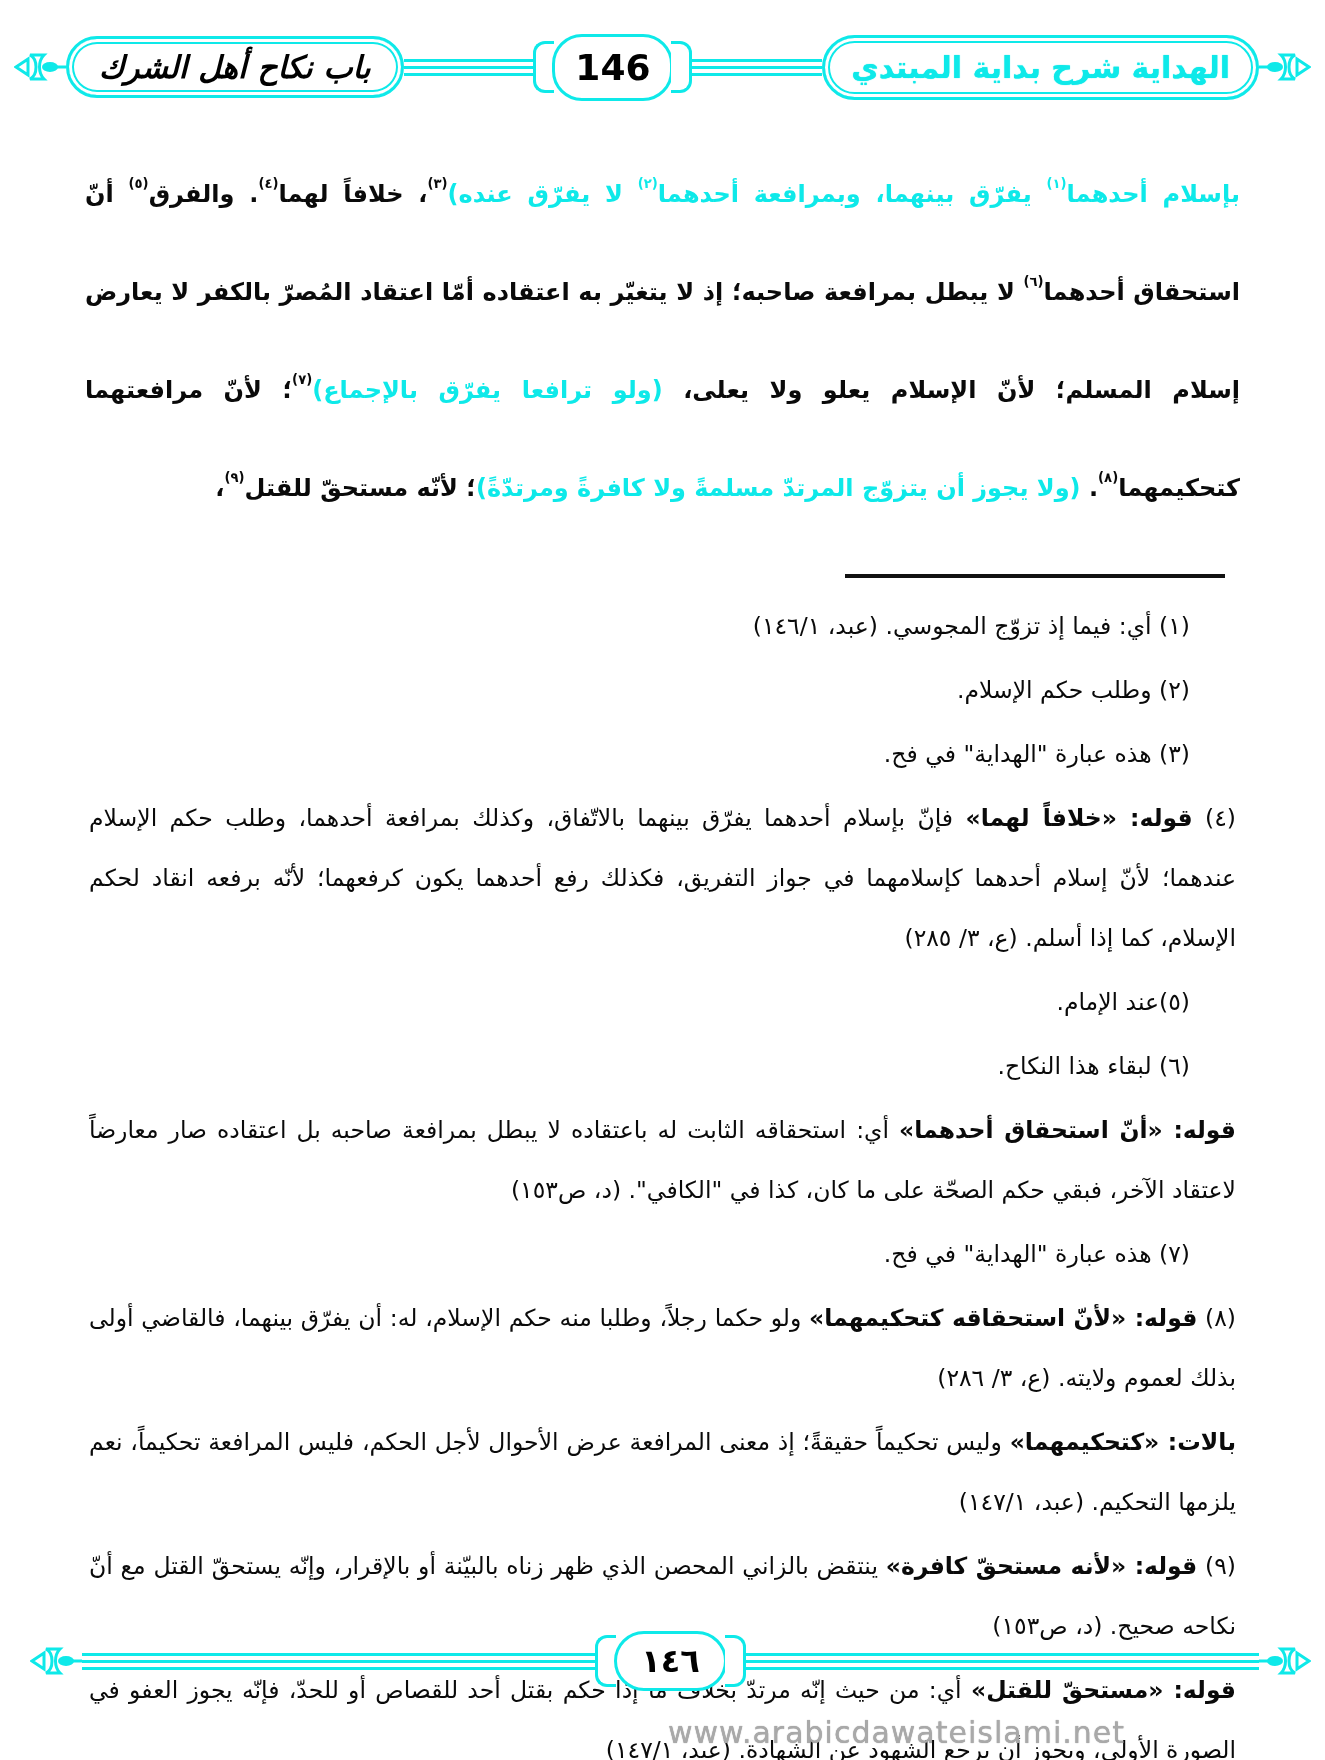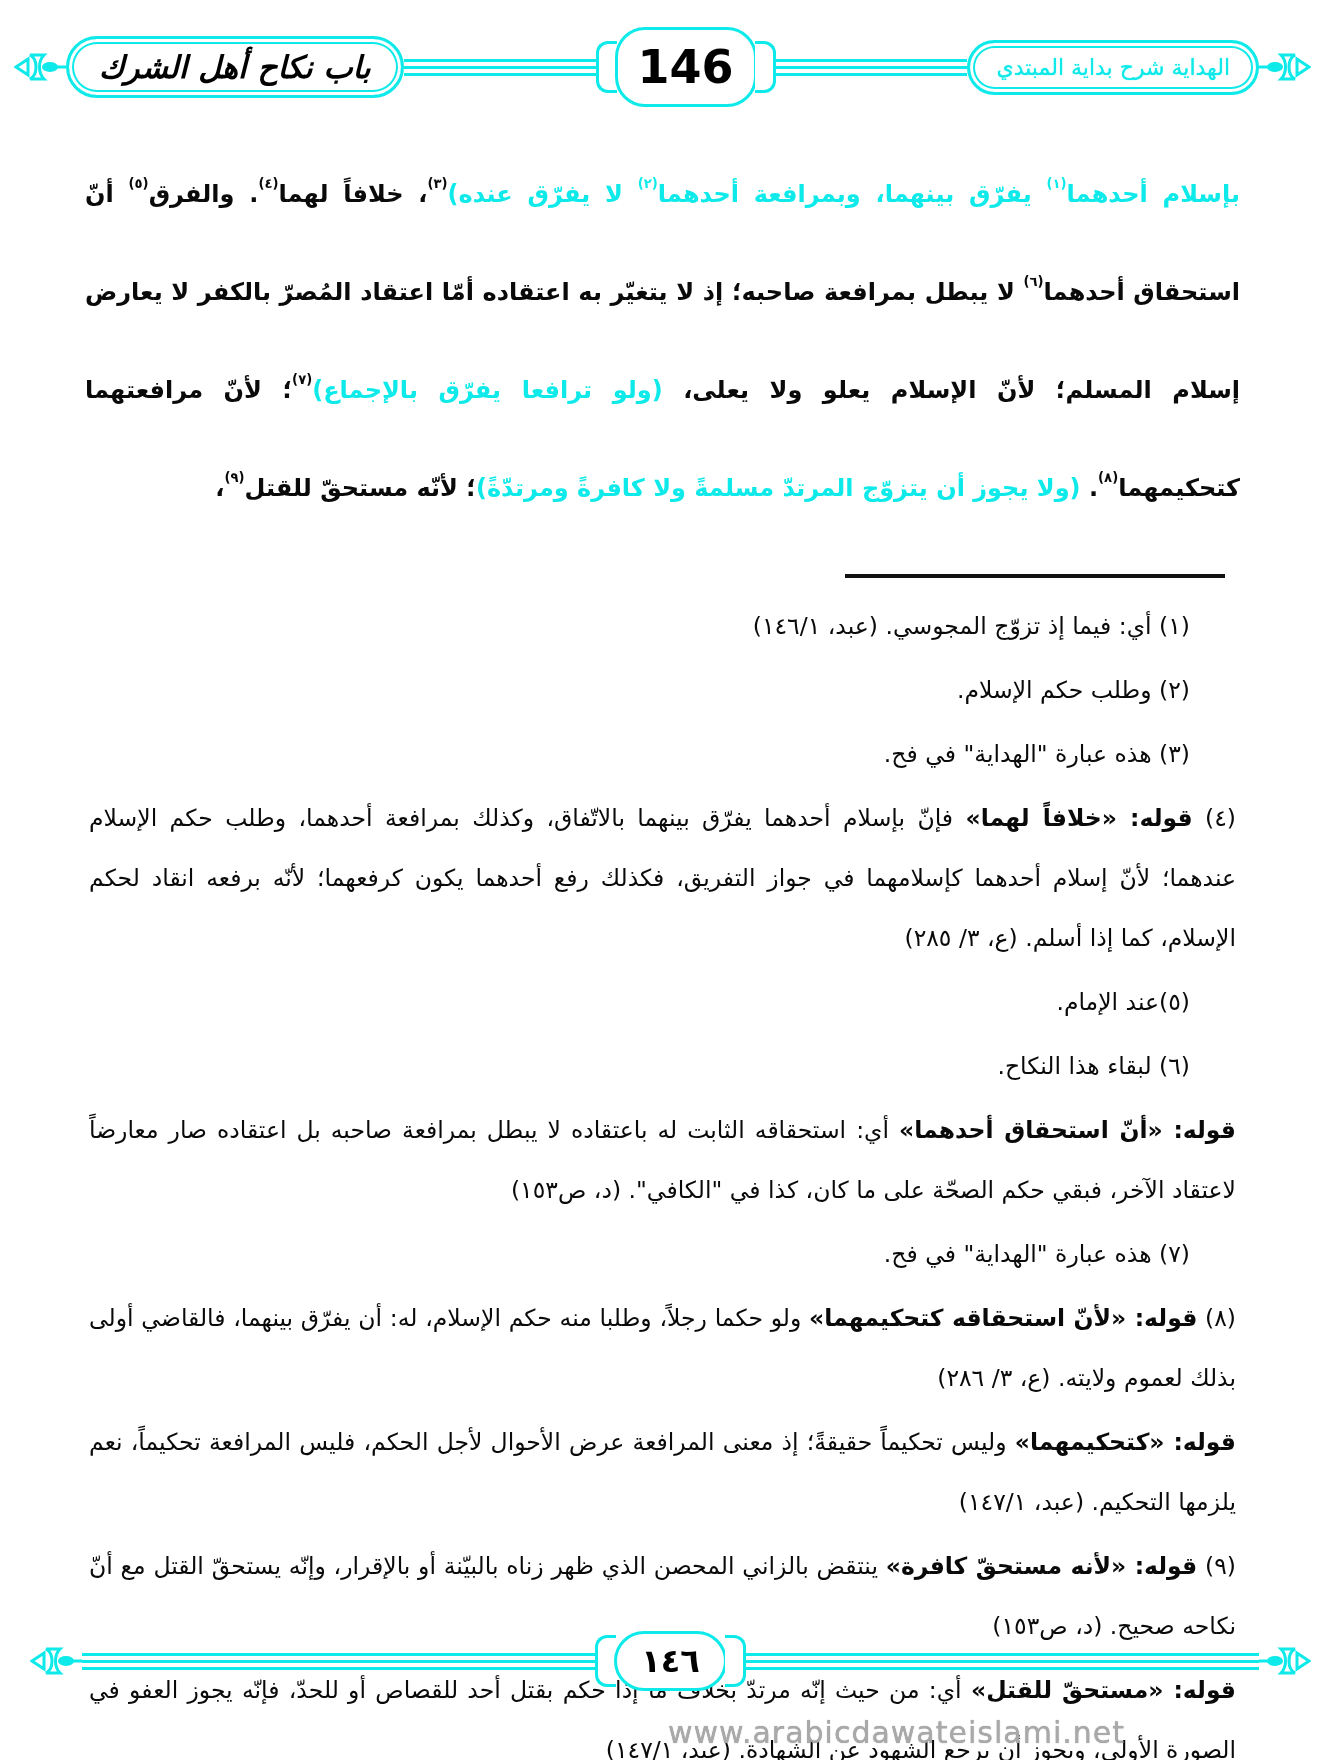--- a/index.html
+++ b/index.html
@@ -36,31 +36,31 @@
   .cartouche{
     border:3px solid var(--accent);
     border-radius:34px;
     box-shadow:inset 0 0 0 3px #ffffff, inset 0 0 0 5px var(--accent);
     padding:10px 30px;
     background:#fff;
     white-space:nowrap;
   }
   .chapter-cartouche{font-size:31px;font-weight:700;color:#000;font-style:italic;}
   .title-cartouche{
-    font-size:22px;font-weight:400;color:var(--accent);
+    font-size:30px;font-weight:700;color:var(--accent);
     text-shadow:0 0 1px var(--accent);
     padding:12px 26px;
     text-align:center;
   }
   .badge{
     border:3px solid var(--accent);
     border-radius:30px;
     background:#fff;
     padding:10px 20px;
-    font-size:46px;font-weight:700;color:#000;
+    font-size:36px;font-weight:700;color:#000;
     white-space:nowrap;
   }
   .badge-ar{font-size:32px;padding:8px 24px;}
   .clamp{
     width:18px;height:46px;
     border:3px solid var(--accent);
     background:#fff;
   }
   .clamp-l{border-right:none;border-radius:12px 0 0 12px;margin-right:-2px;}
   .clamp-r{border-left:none;border-radius:0 12px 12px 0;margin-left:-2px;}
@@ -140,21 +140,21 @@
 <div class="footnotes" dir="rtl">
     <p class="fn fn-short"><span>(١) أي: فيما إذ تزوّج المجوسي. (عبد، ١٤٦/١)</span></p>
     <p class="fn fn-short"><span>(٢) وطلب حكم الإسلام.</span></p>
     <p class="fn fn-short"><span>(٣) هذه عبارة "الهداية" في فح.</span></p>
     <p class="fn"><span>(٤) </span><span class="seg-bold">قوله: «خلافاً لهما»</span><span> فإنّ بإسلام أحدهما يفرّق بينهما بالاتّفاق، وكذلك بمرافعة أحدهما، وطلب حكم الإسلام عندهما؛ لأنّ إسلام أحدهما كإسلامهما في جواز التفريق، فكذلك رفع أحدهما يكون كرفعهما؛ لأنّه برفعه انقاد لحكم الإسلام، كما إذا أسلم. (ع، ٣/ ٢٨٥)</span></p>
     <p class="fn fn-short"><span>(٥)عند الإمام.</span></p>
     <p class="fn fn-short"><span>(٦) لبقاء هذا النكاح.</span></p>
     <p class="fn"><span class="seg-bold">قوله: «أنّ استحقاق أحدهما»</span><span> أي: استحقاقه الثابت له باعتقاده لا يبطل بمرافعة صاحبه بل اعتقاده صار معارضاً لاعتقاد الآخر، فبقي حكم الصحّة على ما كان، كذا في "الكافي". (د، ص١٥٣)</span></p>
     <p class="fn fn-short"><span>(٧) هذه عبارة "الهداية" في فح.</span></p>
     <p class="fn"><span>(٨) </span><span class="seg-bold">قوله: «لأنّ استحقاقه كتحكيمهما»</span><span> ولو حكما رجلاً، وطلبا منه حكم الإسلام، له: أن يفرّق بينهما، فالقاضي أولى بذلك لعموم ولايته. (ع، ٣/ ٢٨٦)</span></p>
-    <p class="fn"><span class="seg-bold">قوله: «كتحكيمهما»</span><span> وليس تحكيماً حقيقةً؛ إذ معنى المرافعة عرض الأحوال لأجل الحكم، فليس المرافعة تحكيماً، نعم يلزمها التحكيم. (عبد، ١٤٧/١)</span></p>
+    <p class="fn"><span class="seg-bold">بالات: «كتحكيمهما»</span><span> وليس تحكيماً حقيقةً؛ إذ معنى المرافعة عرض الأحوال لأجل الحكم، فليس المرافعة تحكيماً، نعم يلزمها التحكيم. (عبد، ١٤٧/١)</span></p>
     <p class="fn"><span>(٩) </span><span class="seg-bold">قوله: «لأنه مستحقّ كافرة»</span><span> ينتقض بالزاني المحصن الذي ظهر زناه بالبيّنة أو بالإقرار، وإنّه يستحقّ  القتل مع أنّ نكاحه صحيح. (د، ص١٥٣)</span></p>
     <p class="fn"><span class="seg-bold">قوله: «مستحقّ للقتل»</span><span> أي: من حيث إنّه مرتدّ بخلاف ما إذا حكم بقتل أحد للقصاص أو للحدّ، فإنّه يجوز العفو في الصورة الأولى، ويجوز أن يرجع الشهود عن الشهادة. (عبد، ١٤٧/١)</span></p>
   </div>
 
 <div class="band band-bottom">
   <svg class="finial" width="52" height="44" viewBox="0 0 52 44">
     <polygon points="2,22 14,14 14,30" fill="none" stroke="#0ee9e9" stroke-width="3"></polygon>
     <path d="M16 10 C24 14 24 30 16 34 L30 34 C24 28 24 16 30 10 Z" fill="none" stroke="#0ee9e9" stroke-width="3"></path>
     <ellipse cx="36" cy="22" rx="8" ry="5" fill="#0ee9e9"></ellipse>
     <line x1="42" y1="22" x2="52" y2="22" stroke="#0ee9e9" stroke-width="3"></line>

